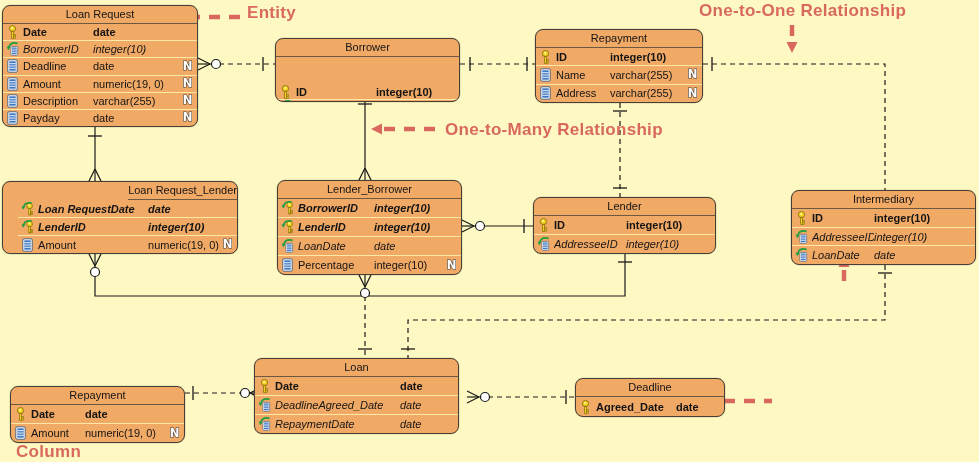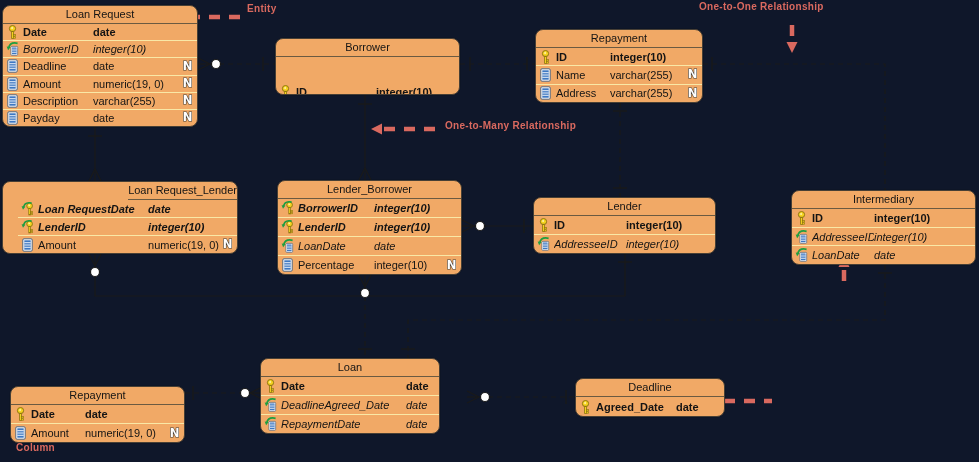--- a/index.html
+++ b/index.html
@@ -13,21 +13,21 @@
   .rows{flex:1;display:flex;flex-direction:column;}
   .row{flex:1;display:flex;align-items:center;font-size:11px;color:#141414;padding:0 3px 0 2px;min-height:0;}
   .row + .row{border-top:1px solid #f9e8a6;}
   .row .icon{width:13px;height:14px;flex:none;margin:0 4px 0 1px;}
   .cname{flex:none;white-space:nowrap;overflow:hidden;}
   .ctype{flex:1;white-space:nowrap;overflow:hidden;}
   .nbadge{width:13px;height:13px;flex:none;margin-left:2px;}
   .row.s-pk{font-weight:bold;}
   .row.s-fk{font-style:italic;}
   .row.s-pkfk{font-weight:bold;font-style:italic;}
-  .annotation{position:absolute;color:#d9695f;font-weight:bold;font-size:10px;
+  .annotation{position:absolute;color:#d9695f;font-weight:bold;font-size:17px;
           white-space:nowrap;letter-spacing:.3px;}
 </style>
 </head>
 <body>
 
 <svg width="0" height="0" style="position:absolute" aria-hidden="true">
   <defs>
     <g id="icon-pk">
       <circle cx="6.5" cy="3.6" r="3.1" fill="#f6d421" stroke="#8f7510" stroke-width="1"></circle>
       <circle cx="6.1" cy="3" r="1" fill="#fdf0a8"></circle>
@@ -51,21 +51,21 @@
       <use href="#icon-pk" transform="translate(2.6,0.6) scale(0.92)"></use>
       <path d="M10.6,1.1 C6.4,0.2 3.3,1.9 2.5,5.3" fill="none" stroke="#1e9e40" stroke-width="1.6"></path>
       <polygon points="0.6,4.2 4.4,4.6 2,7.8" fill="#1e9e40"></polygon>
     </g>
     <g id="icon-null">
       <text x="6.5" y="11" text-anchor="middle" font-family="DejaVu Sans, sans-serif" font-size="12.5" font-weight="bold" fill="#ffffff" stroke="#44403a" stroke-width="1.3" paint-order="stroke">N</text>
     </g>
   </defs>
 </svg>
 
-<div id="stage" style="width: 979px; height: 462px; background: #0f172a;">
+<div id="stage" style="width: 979px; height: 462px; background: #fef9c3;">
   <svg id="connector-layer" width="979" height="462">
       <g>
         <polyline points="210,64 275,64" fill="none" stroke="#1a1a1a" stroke-width="1.2" stroke-dasharray="5 4"></polyline>
         <g>
           <line x1="210" y1="64" x2="198" y2="58" stroke="#1a1a1a" stroke-width="1.2"></line>
           <line x1="210" y1="64" x2="198" y2="64" stroke="#1a1a1a" stroke-width="1.2"></line>
           <line x1="210" y1="64" x2="198" y2="70" stroke="#1a1a1a" stroke-width="1.2"></line>
         </g>
         <circle cx="216" cy="64" r="4.5" fill="#fff" stroke="#1a1a1a" stroke-width="1.2"></circle>
         <line x1="263" y1="57" x2="263" y2="71" stroke="#1a1a1a" stroke-width="1.3"></line>
@@ -234,21 +234,21 @@
             <use href="#icon-col"></use>
           </svg>
           <span class="cname" style="width: 70px;">Payday</span>
           <span class="ctype">date</span>
           <svg class="nbadge" viewBox="0 0 13 14">
             <use href="#icon-null"></use>
           </svg>
         </div>
       </div>
   </div>
-    <div class="etable" style="left: 275px; top: 38px; width: 185px; height: 57px; gap: 28px;">
+    <div class="etable" style="left: 275px; top: 38px; width: 185px; height: 64px; gap: 28px;">
     <div class="etable-header">Borrower</div>
     <div class="rows">
         <div class="row s-pk">
           <svg class="icon" viewBox="0 0 13 14">
             <use href="#icon-pk"></use>
           </svg>
           <span class="cname" style="width: 80px;">ID</span>
           <span class="ctype">integer(10)</span>
         </div>
         <div class="row s-fk">
@@ -417,21 +417,21 @@
             <use href="#icon-col"></use>
           </svg>
           <span class="cname" style="width: 54px;">Amount</span>
           <span class="ctype">numeric(19, 0)</span>
           <svg class="nbadge" viewBox="0 0 13 14">
             <use href="#icon-null"></use>
           </svg>
         </div>
       </div>
   </div>
-    <div class="etable" style="left: 260px; top: 358px; width: 180px; height: 76px;">
+    <div class="etable" style="left: 254px; top: 358px; width: 205px; height: 76px;">
     <div class="etable-header">Loan</div>
     <div class="rows">
         <div class="row s-pk">
           <svg class="icon" viewBox="0 0 13 14">
             <use href="#icon-pk"></use>
           </svg>
           <span class="cname" style="width: 125px;">Date</span>
           <span class="ctype">date</span>
         </div>
         <div class="row s-fk">

